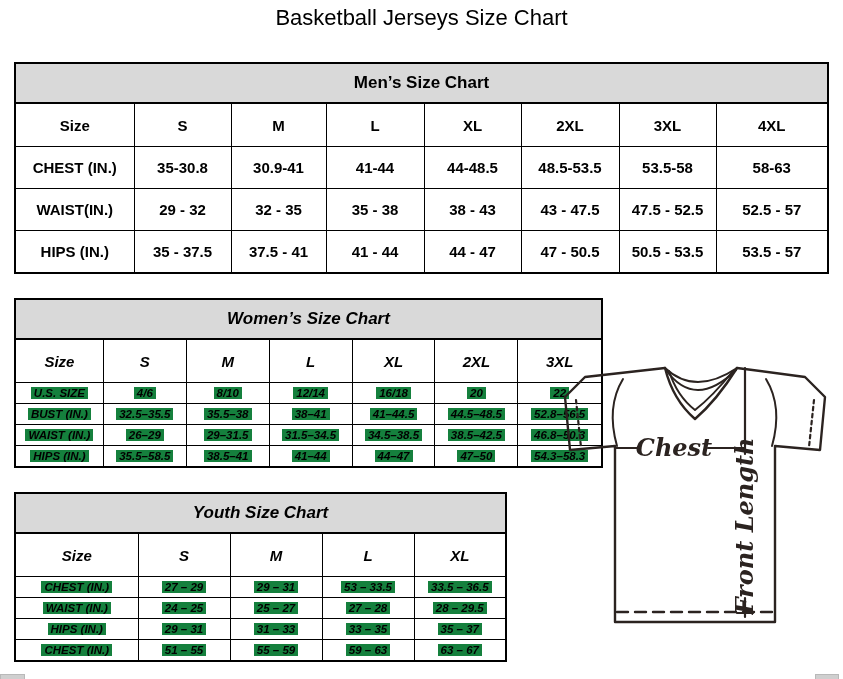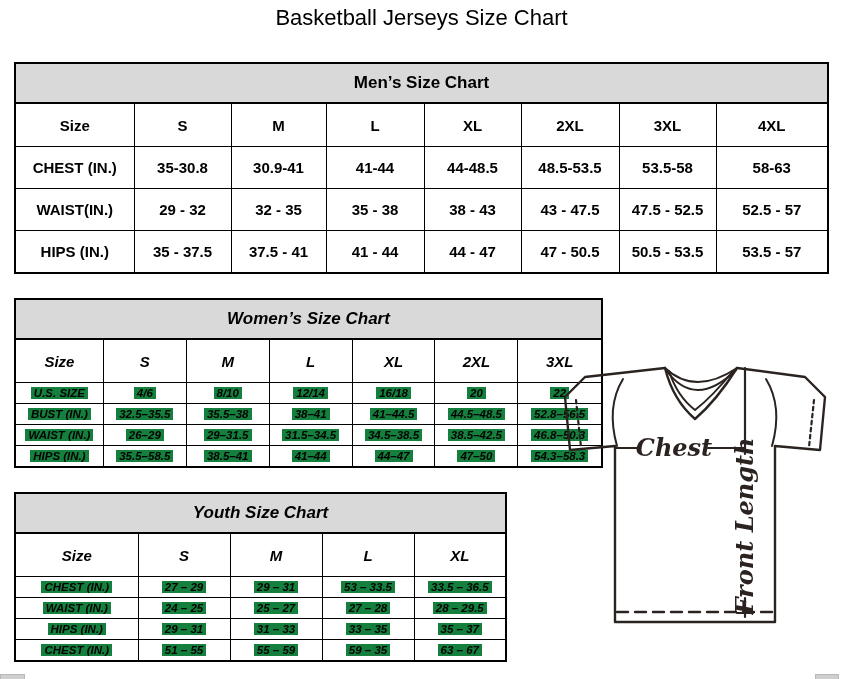--- a/index.html
+++ b/index.html
@@ -213,21 +213,21 @@
           <td><span class="hl">HIPS (IN.)</span></td>
           <td><span class="hl">29 – 31</span></td>
           <td><span class="hl">31 – 33</span></td>
           <td><span class="hl">33 – 35</span></td>
           <td><span class="hl">35 – 37</span></td>
         </tr>
         <tr class="data-row">
           <td><span class="hl">CHEST (IN.)</span></td>
           <td><span class="hl">51 – 55</span></td>
           <td><span class="hl">55 – 59</span></td>
-          <td><span class="hl">59 – 35</span></td>
+          <td><span class="hl">59 – 63</span></td>
           <td><span class="hl">63 – 67</span></td>
         </tr>
       </tbody>
   </table>
 </div>
 
 <div id="jersey">
   <svg width="277" height="262" viewBox="0 0 277 262" xmlns="http://www.w3.org/2000/svg" fill="none" stroke="#2b2320" stroke-width="2.4" stroke-linecap="round" stroke-linejoin="round">
 
     <path d="M109,6 L29,15 L9,35 L14,88 L59,84 L59,260 L219,260 L219,84 L264,88 L269,35 L249,15 L181,6"></path>

